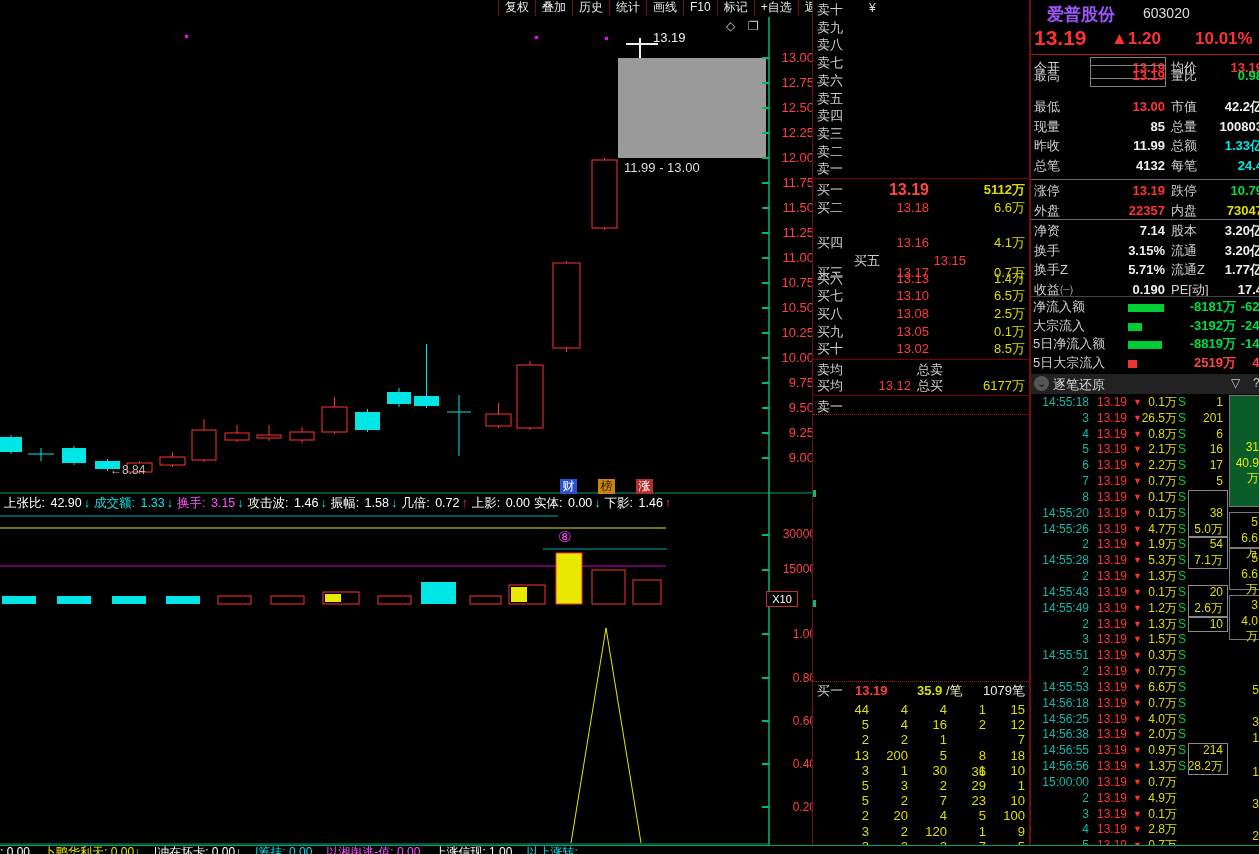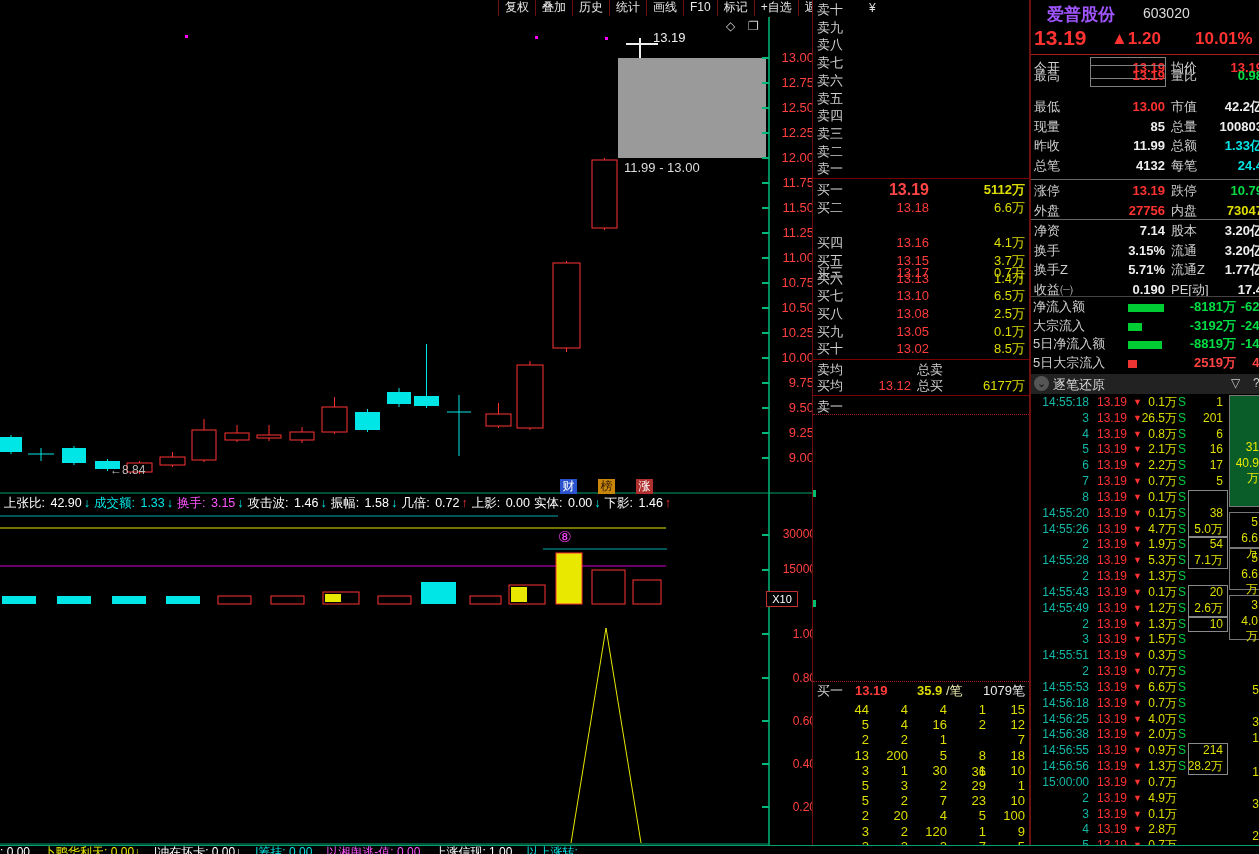--- a/index.html
+++ b/index.html
@@ -284,21 +284,21 @@
         <div class="lvl-row" style="top: 216.4px; margin-top: 48px;">
           <div class="lvl-label">买三</div>
           <div class="lvl-price">13.17</div>
           <div class="lvl-vol">0.7万</div>
         </div>
         <div class="lvl-row" style="top: 234.1px;">
           <div class="lvl-label">买四</div>
           <div class="lvl-price">13.16</div>
           <div class="lvl-vol">4.1万</div>
         </div>
-        <div class="lvl-row" style="top: 251.8px;">
+        <div class="lvl-row" style="top: 251.8px; margin-left: 37px;">
           <div class="lvl-label">买五</div>
           <div class="lvl-price">13.15</div>
           <div class="lvl-vol">3.7万</div>
         </div>
         <div class="lvl-row" style="top: 269.5px;">
           <div class="lvl-label">买六</div>
           <div class="lvl-price">13.13</div>
           <div class="lvl-vol">1.4万</div>
         </div>
         <div class="lvl-row" style="top: 287.2px;">
@@ -466,21 +466,21 @@
         </div>
         <div class="abs" style="left: 0px; top: 179px; width: 229px; border-top: 1px solid rgb(102, 102, 102);"></div>
         <div class="stat-row" style="top: 181px;">
           <div class="st-ll">涨停</div>
           <div class="st-lv" style="color: rgb(255, 50, 50);">13.19</div>
           <div class="st-rl">跌停</div>
           <div class="st-rv" style="color: rgb(0, 221, 68);">10.79</div>
         </div>
         <div class="stat-row" style="top: 200.6px;">
           <div class="st-ll">外盘</div>
-          <div class="st-lv" style="color: rgb(255, 50, 50);">27756</div>
+          <div class="st-lv" style="color: rgb(255, 50, 50);">22357</div>
           <div class="st-rl">内盘</div>
           <div class="st-rv" style="color: rgb(222, 222, 0);">73047</div>
         </div>
         <div class="abs" style="left: 0px; top: 219px; width: 229px; border-top: 1px solid rgb(102, 102, 102);"></div>
         <div class="stat-row" style="top: 221px;">
           <div class="st-ll">净资</div>
           <div class="st-lv" style="color: rgb(238, 238, 238);">7.14</div>
           <div class="st-rl">股本</div>
           <div class="st-rv" style="color: rgb(238, 238, 238);">3.20亿</div>
         </div>

